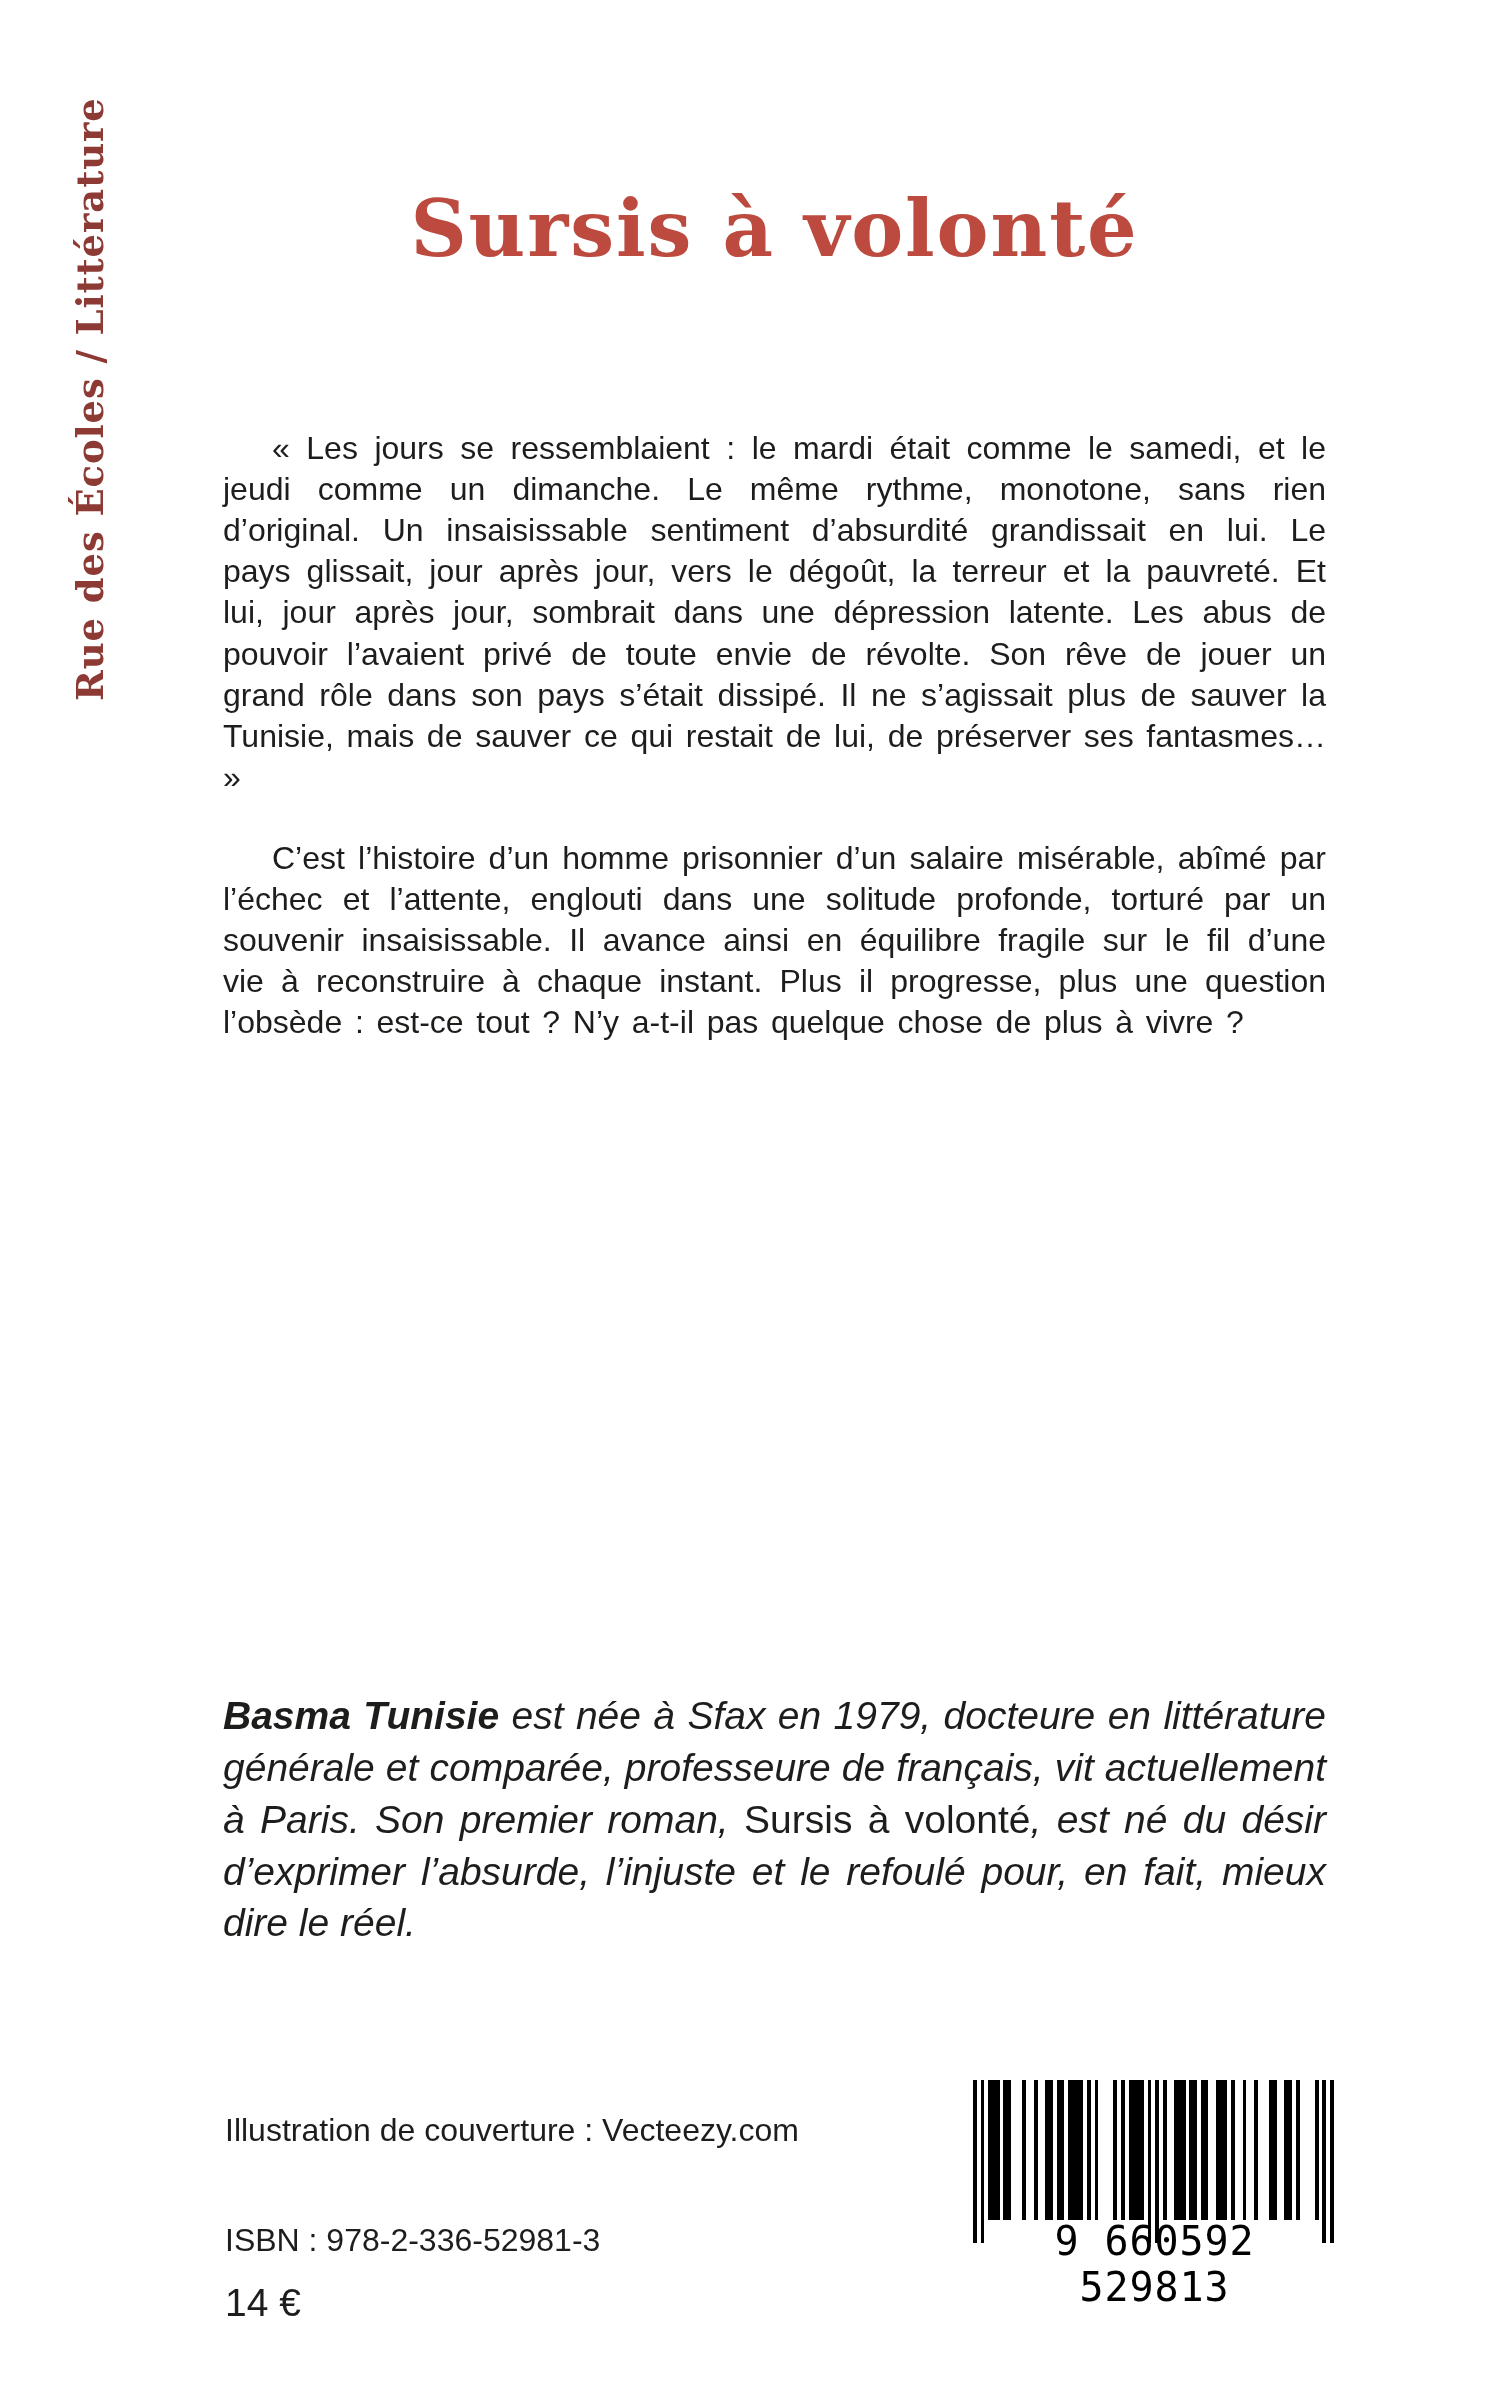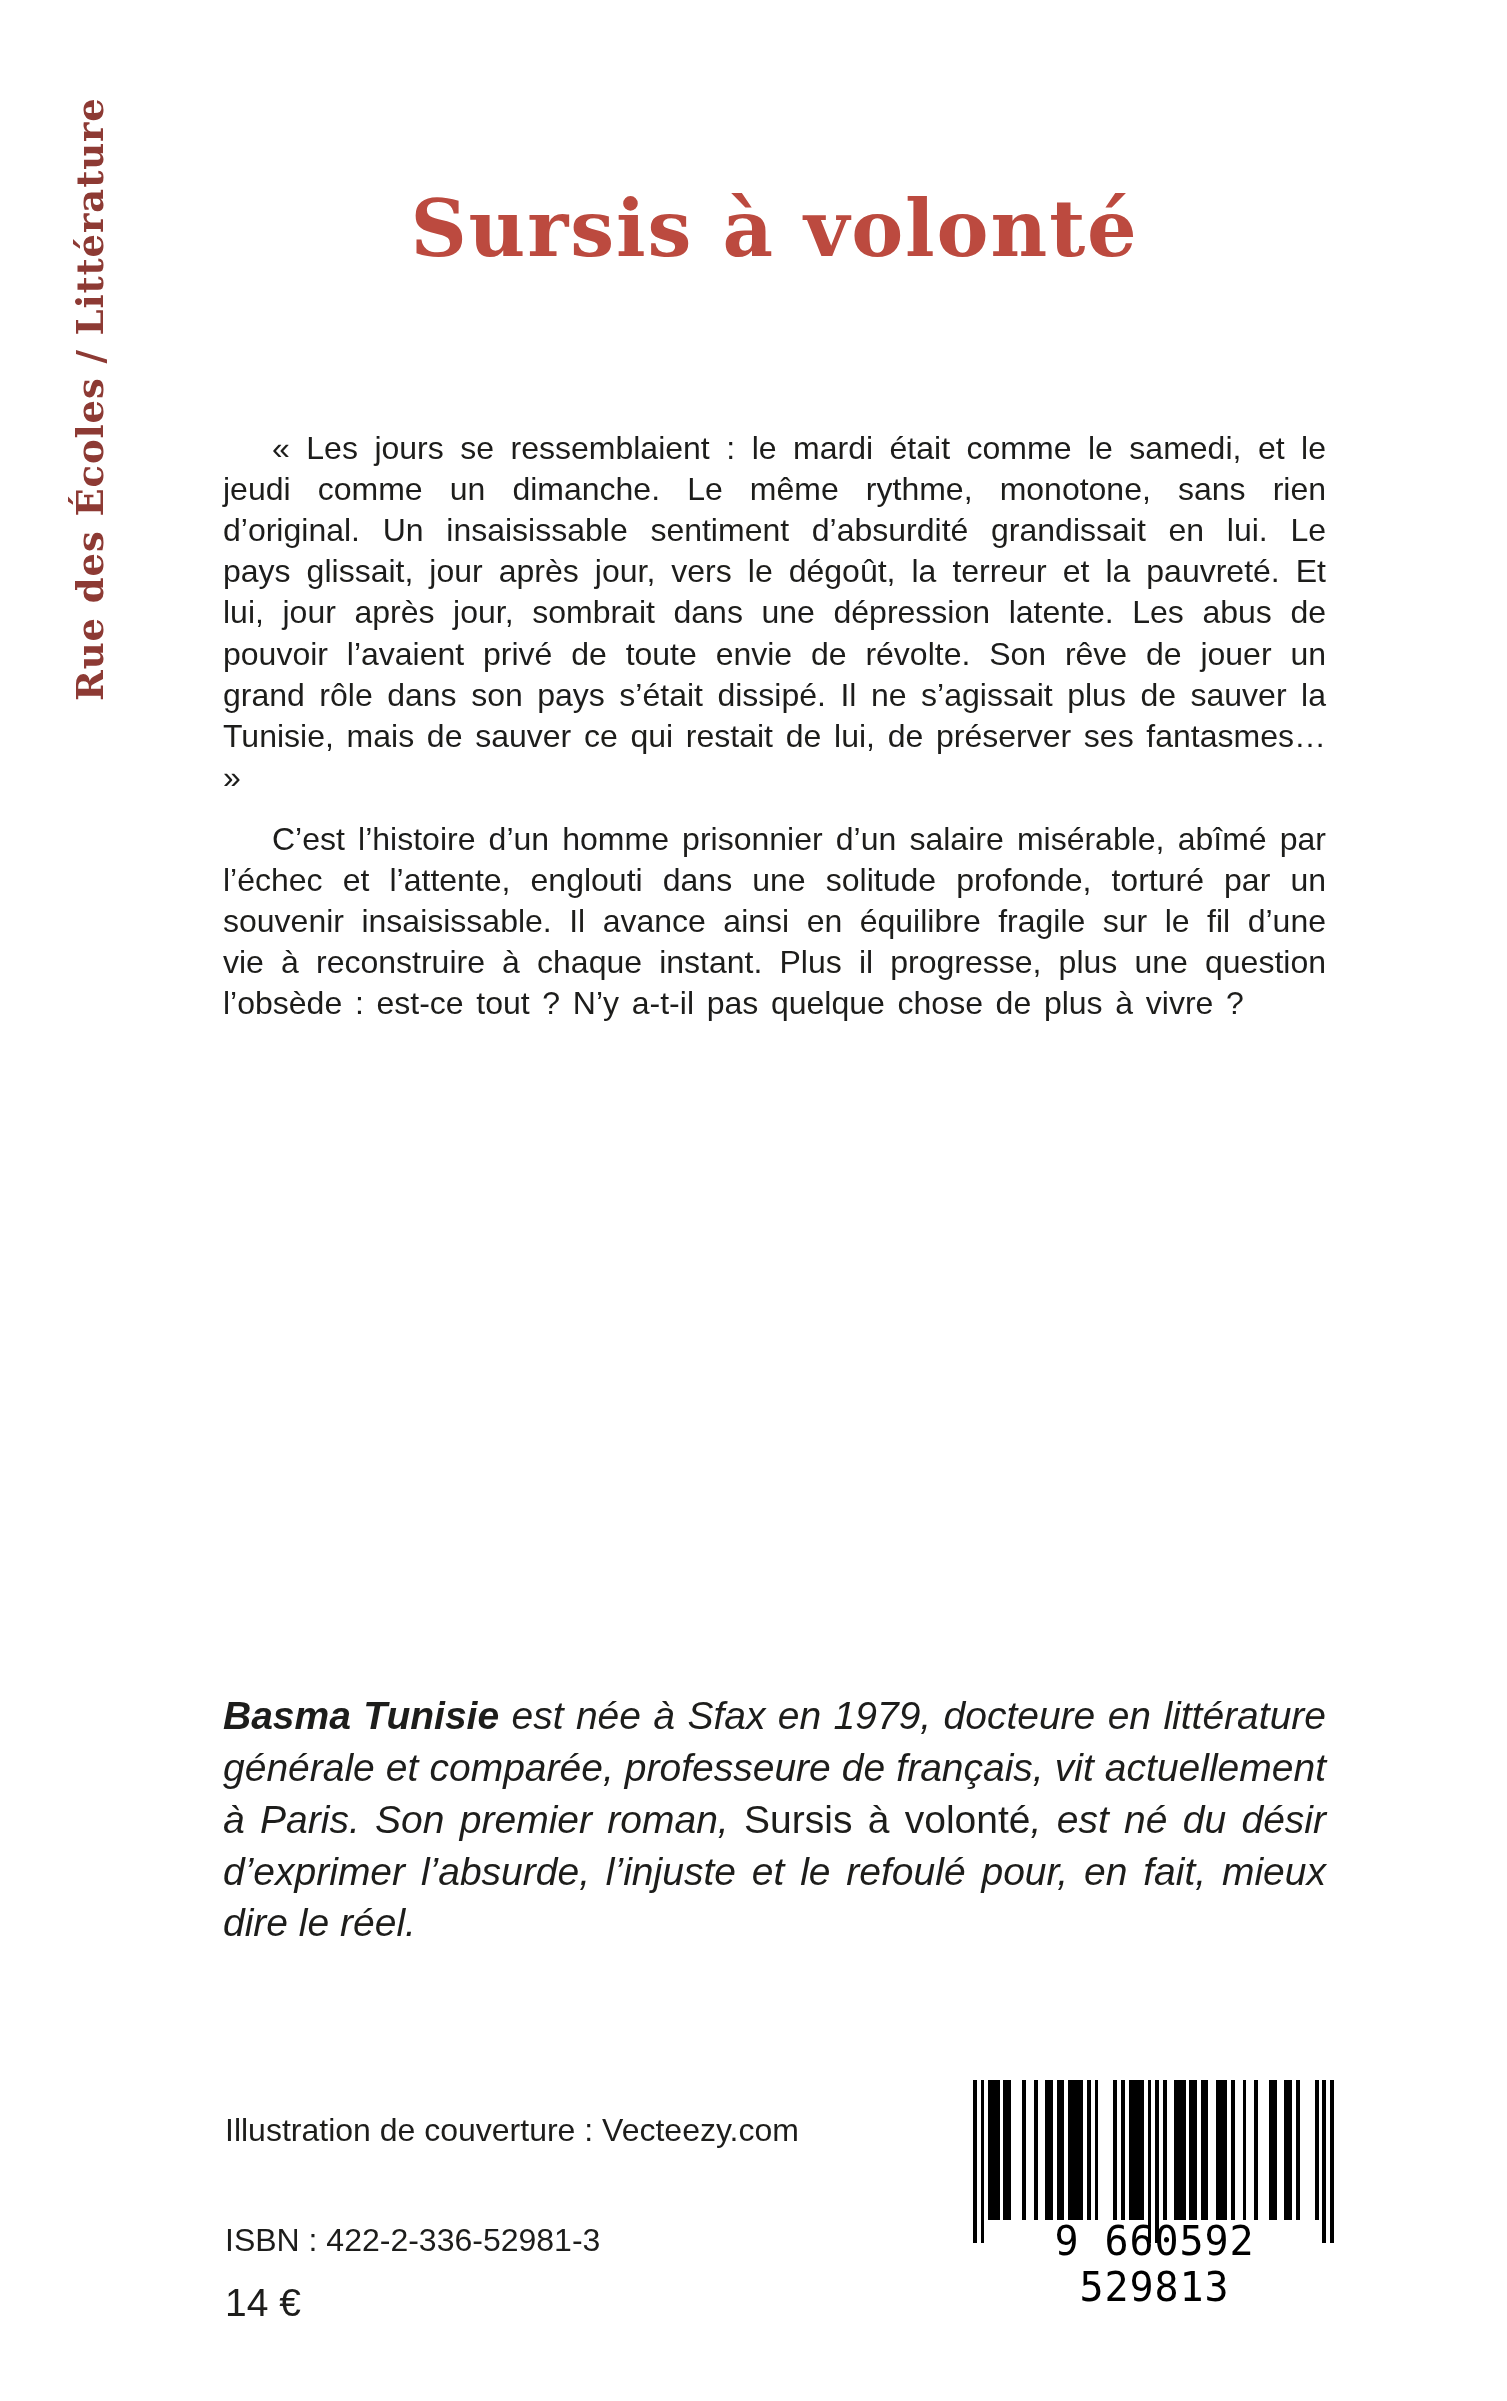--- a/index.html
+++ b/index.html
@@ -51,21 +51,21 @@
     top: 428px;
   }
   .content p {
     margin: 0;
     font-size: 32px;
     line-height: 1.285;
     text-align: justify;
     text-indent: 49px;
     word-spacing: 3.8px;
   }
-  .content p + p { margin-top: 21px; }
+  .content p + p { margin-top: 40px; }
 
   
   .about {
     position: absolute;
     left: 223px;
     width: 1103px;
     top: 1651px;
     font-size: 39px;
     line-height: 1.33;
     text-align: justify;
@@ -134,21 +134,21 @@
 
   <div class="content">
     <p>« Les jours se ressemblaient : le mardi était comme le samedi, et le jeudi comme un dimanche. Le même rythme, monotone, sans rien d’original. Un insaisissable sentiment d’absurdité grandissait en lui. Le pays glissait, jour après jour, vers le dégoût, la terreur et la pauvreté. Et lui, jour après jour, sombrait dans une dépression latente. Les abus de pouvoir l’avaient privé de toute envie de révolte. Son rêve de jouer un grand rôle dans son pays s’était dissipé. Il ne s’agissait plus de sauver la Tunisie, mais de sauver ce qui restait de lui, de préserver ses fantasmes… »</p>
     <p>C’est l’histoire d’un homme prisonnier d’un salaire misérable, abîmé par l’échec et l’attente, englouti dans une solitude profonde, torturé par un souvenir insaisissable. Il avance ainsi en équilibre fragile sur le fil d’une vie à reconstruire à chaque instant. Plus il progresse, plus une question l’obsède : est-ce tout ? N’y a-t-il pas quelque chose de plus à vivre ?</p>
   </div>
 
   <p class="about"><span class="bi">Basma Tunisie</span><span class="it"> est née à Sfax en 1979, docteure en littérature générale et comparée, professeure de français, vit actuellement à Paris. Son premier roman, </span><span class="rm">Sursis à volonté</span><span class="it">, est né du désir d’exprimer l’absurde, l’injuste et le refoulé pour, en fait, mieux dire le réel.</span></p>
 
   <div class="credit">Illustration de couverture : Vecteezy.com</div>
 
-  <div class="isbn">ISBN : 422-2-336-52981-3</div>
+  <div class="isbn">ISBN : 978-2-336-52981-3</div>
 
   <div class="price">14 €</div>
 
   <div class="barcode-wrap">
     <div class="bars">
         <div class="bar black guard"></div>
         <div class="bar guard"></div>
         <div class="bar black guard"></div>
         <div class="bar"></div>
         <div class="bar black"></div>

